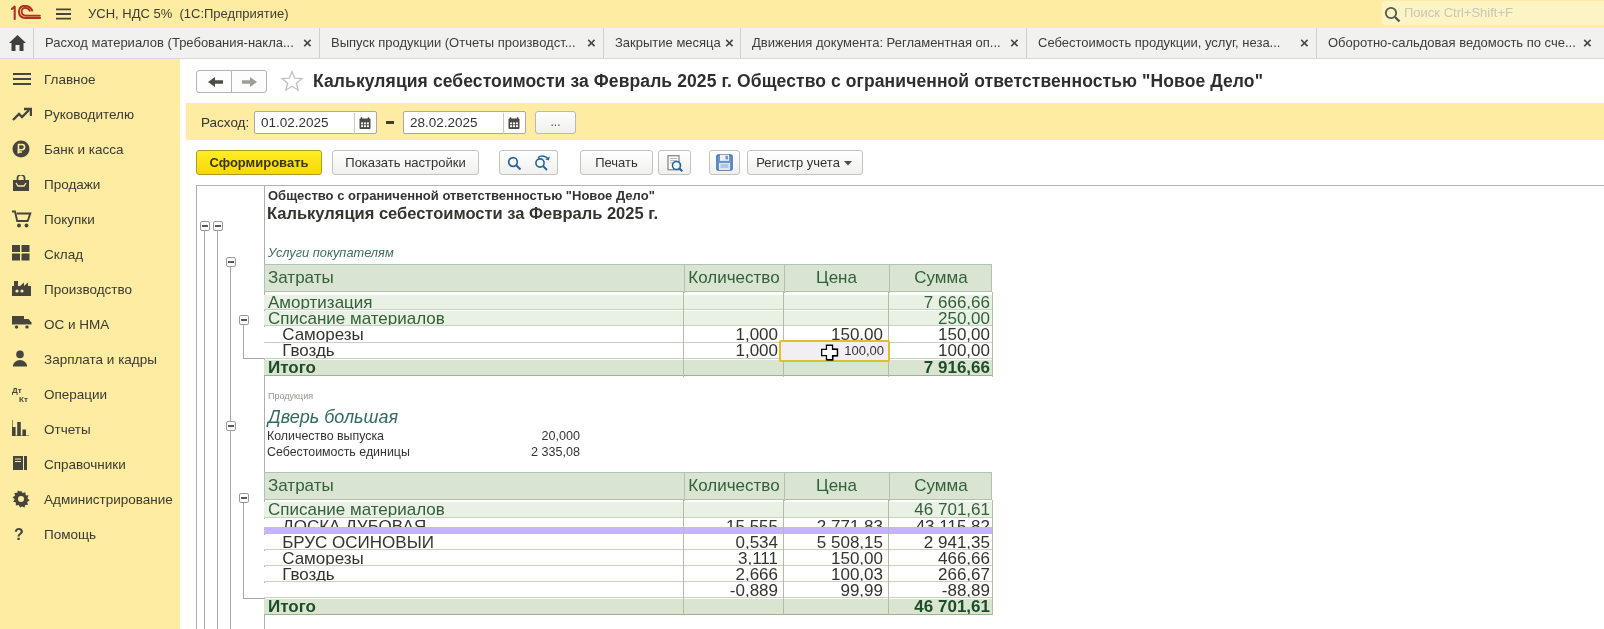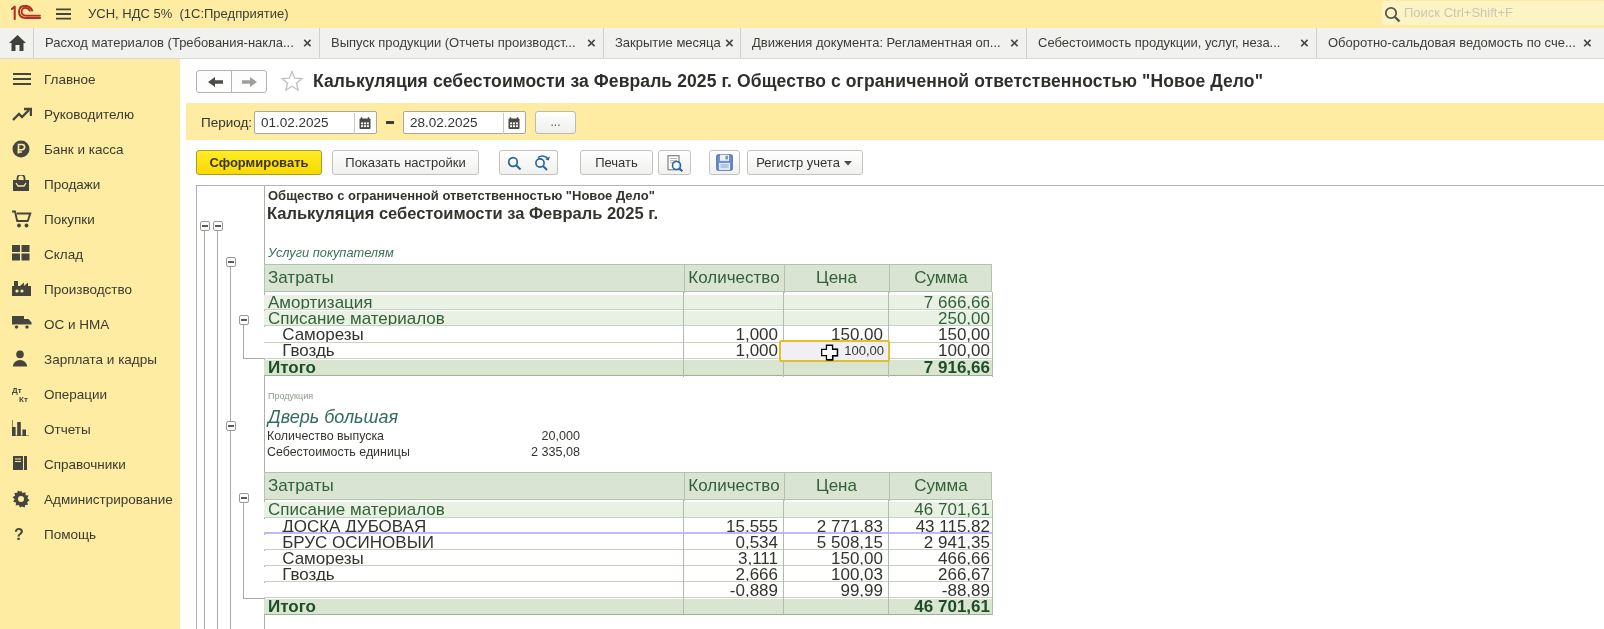--- a/index.html
+++ b/index.html
@@ -219,21 +219,21 @@
     <svg style="position:absolute;left:10px;top:6px" width="15" height="10" viewBox="0 0 15 10">
       <path d="M8 0 L15 5 L8 10 L8 6.8 L0 6.8 L0 3.2 L8 3.2 Z" fill="#9e9e9a"></path>
     </svg>
   </div>
 <svg class="abs" style="left:281px;top:70px" width="22" height="22" viewBox="0 0 22 22">
     <path d="M11 1.5 L13.7 8.2 L21 8.6 L15.4 13.2 L17.2 20.2 L11 16.3 L4.8 20.2 L6.6 13.2 L1 8.6 L8.3 8.2 Z" fill="none" stroke="#c0c0bc" stroke-width="1.3"></path>
   </svg>
 <div id="pagetitle" class="abs">Калькуляция себестоимости за Февраль 2025 г. Общество с ограниченной ответственностью "Новое Дело"</div>
 
 <div id="periodband" class="abs"></div>
-<div class="abs" style="left:201px;top:111px;height:23px;line-height:23px;font-size:13.5px;color:#333">Период:</div>
+<div class="abs" style="left:201px;top:111px;height:23px;line-height:23px;font-size:13.5px;color:#333">Расход:</div>
 <div class="datein" style="left:254px">
     <div class="v">01.02.2025</div>
  <div style="position:absolute;right:21px;top:1px;width:1px;height:21px;background:#ccc9c3"></div>
     <svg style="position:absolute;right:5px;top:5px" width="12" height="13" viewBox="0 0 12 13">
       <path d="M2.5 0.3 v2 M9.5 0.3 v2" stroke="#4a4a44" stroke-width="1.5"></path>
       <rect x="0.5" y="1.5" width="11" height="10.5" rx="1" fill="#4a4a44"></rect>
       <rect x="2.1" y="5.4" width="2" height="1.9" fill="#fff"></rect>
       <rect x="5.0" y="5.4" width="2" height="1.9" fill="#fff"></rect>
       <rect x="7.9" y="5.4" width="2" height="1.9" fill="#fff"></rect>
       <rect x="2.1" y="8.2" width="2" height="1.9" fill="#fff"></rect>
@@ -380,21 +380,21 @@
       <div class="cell" style="left:519px;top:3px;width:105px;text-align:center;color:#33603b">Цена</div>
       <div class="cell" style="left:624px;top:3px;width:104px;text-align:center;color:#33603b">Сумма</div>
       <div style="position:absolute;left:419px;top:0;width:1px;height:28px;background:#b0c3ab"></div>
       <div style="position:absolute;left:519px;top:0;width:1px;height:28px;background:#b0c3ab"></div>
       <div style="position:absolute;left:624px;top:0;width:1px;height:28px;background:#b0c3ab"></div>
     </div>
     <div class="rrow" style="top:502.4px;height:15.7px;background:#e9f1e4;border-bottom:1px solid #c6d4bf">
       <div class="cell " style="left:0px;width:414px;padding-left:4px;color:#33603b;line-height:16px;">Списание материалов</div>
       <div class="cell num" style="left:624px;width:102px;padding-left:0px;color:#33603b;line-height:16px;">46 701,61</div>
     </div>
-    <div class="rrow" style="top:518.5px;height:15.7px;background:#fff;border-bottom:2px solid #c4b5fd">
+    <div class="rrow" style="top:518.5px;height:15.7px;background:#fff;border-bottom:7px solid #c4b5fd">
       <div class="cell " style="left:0px;width:414px;padding-left:4px;color:#34342f;line-height:16px;">&nbsp;&nbsp;&nbsp;ДОСКА ДУБОВАЯ</div>
       <div class="cell num" style="left:419px;width:95px;padding-left:4px;color:#34342f;line-height:16px;">15,555</div>
       <div class="cell num" style="left:519px;width:100px;padding-left:0px;color:#34342f;line-height:16px;">2 771,83</div>
       <div class="cell num" style="left:624px;width:102px;padding-left:0px;color:#34342f;line-height:16px;">43 115,82</div>
     </div>
     <div class="rrow" style="top:534.5px;height:15.7px;background:#fff;border-bottom:1px solid #c6d4bf">
       <div class="cell " style="left:0px;width:414px;padding-left:4px;color:#34342f;line-height:16px;">&nbsp;&nbsp;&nbsp;БРУС ОСИНОВЫЙ</div>
       <div class="cell num" style="left:419px;width:95px;padding-left:0px;color:#34342f;line-height:16px;">0,534</div>
       <div class="cell num" style="left:519px;width:100px;padding-left:0px;color:#34342f;line-height:16px;">5 508,15</div>
       <div class="cell num" style="left:624px;width:102px;padding-left:0px;color:#34342f;line-height:16px;">2 941,35</div>

